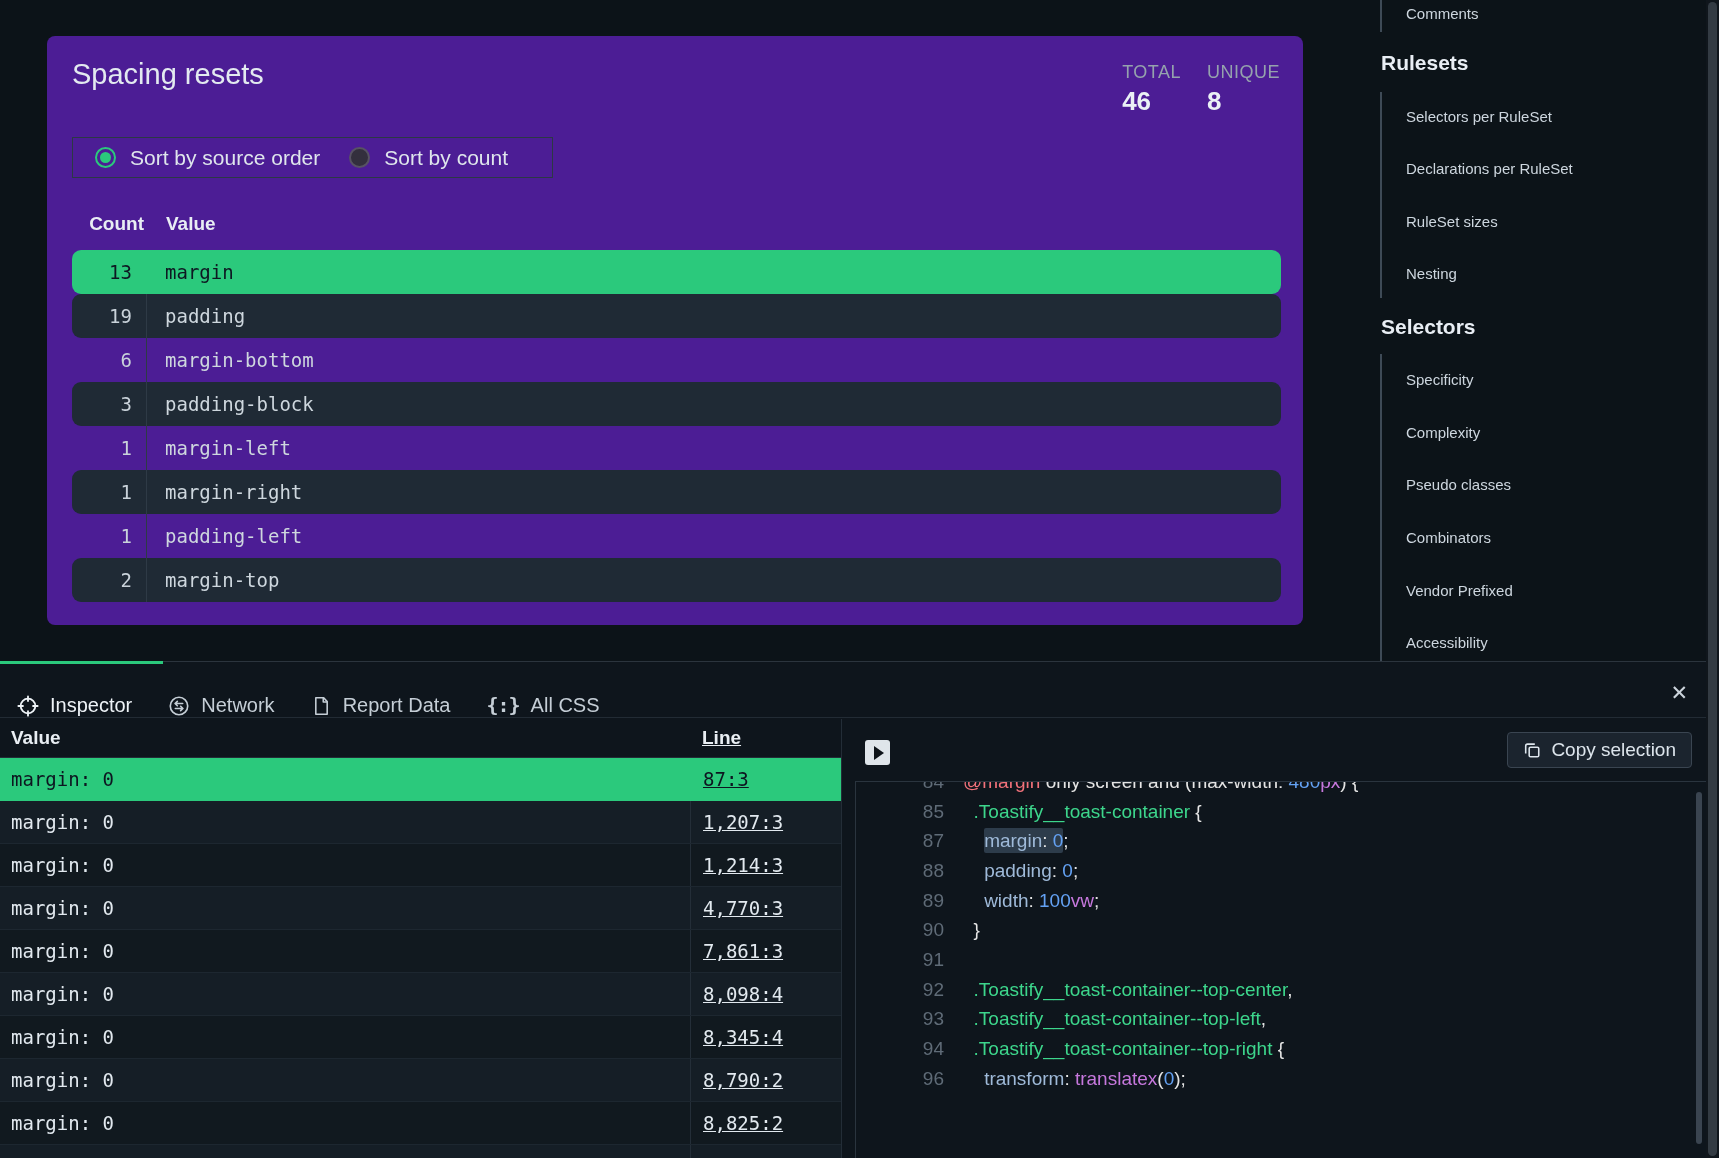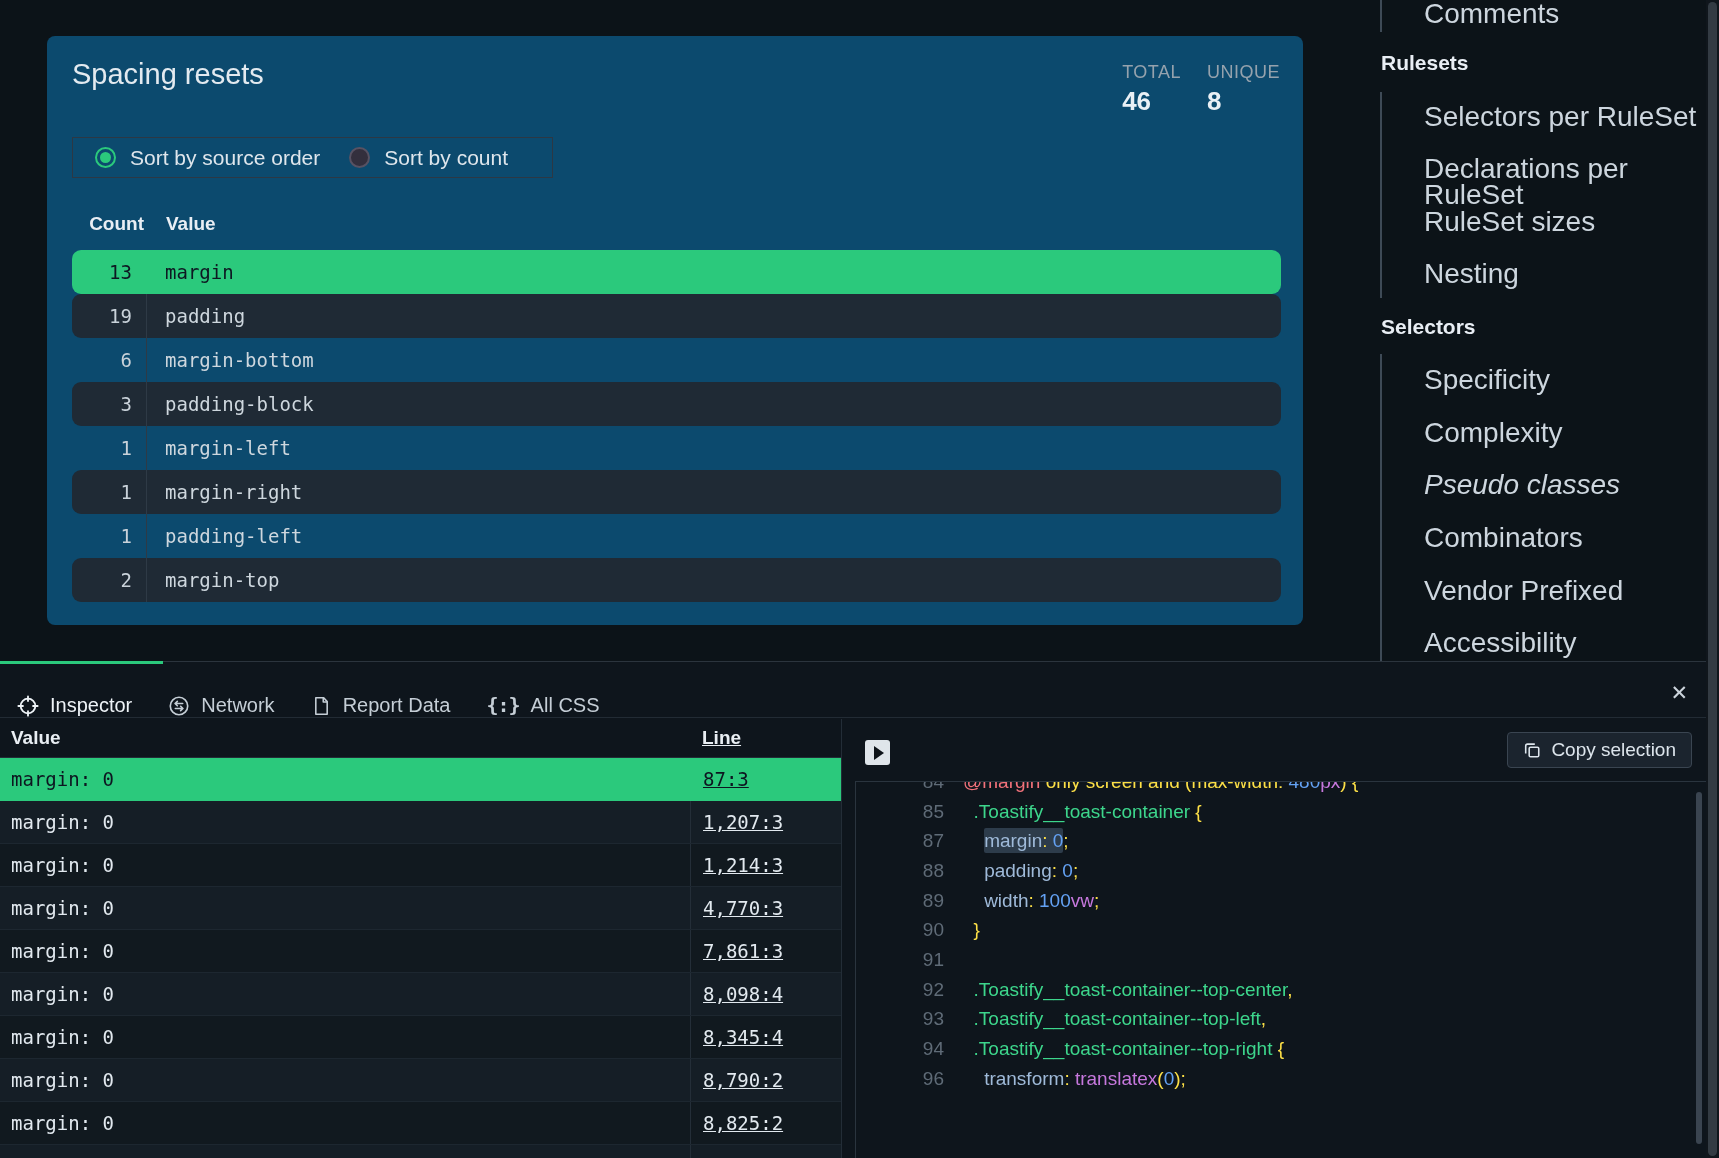--- a/index.html
+++ b/index.html
@@ -7,21 +7,21 @@
   body {
     position:relative; overflow:hidden;
     background:#0c1318;
     font-family:"Liberation Sans", sans-serif;
     color:#e6ecf2;
   }
 
   
   #card {
     position:absolute; left:47px; top:36px; width:1256px; height:589px;
-    background:#0c4a6e; border-radius:8px;
+    background:#4c1d95; border-radius:8px;
   }
   .card-title { position:absolute; left:25px; top:22px; font-size:29px; font-weight:400; color:#e3eaf0; }
   .stats { position:absolute; right:23px; top:26px; display:flex; gap:26px; }
   .stat-label { font-size:18px; letter-spacing:.5px; color:#95a2ad; }
   .stat-value { font-size:26px; font-weight:bold; color:#eaf0f5; margin-top:3px; }
 
   .radio-group {
     position:absolute; left:25px; top:101px; width:481px; height:41px;
     border:1px solid #2c3844; display:flex; align-items:center; padding:0 22px;
   }
@@ -40,21 +40,21 @@
   .t-row .c-count { width:75px; text-align:right; padding-right:14px; border-right:1px solid #2e3a46; color:#c9d2da; font-family:"DejaVu Sans Mono", monospace; }
   .t-row .c-value { padding-left:18px; color:#ced7de; font-family:"DejaVu Sans Mono", monospace; }
   .t-row.light { background:#1f2a35; }
   .t-row.green { background:#2bc97c; }
   .t-row.green .c-count, .t-row.green .c-value { color:#0e1822; border-right-color:transparent; }
 
   
   #sidebar { position:absolute; left:1380px; top:0; width:326px; height:661px; }
   .sg-line { position:absolute; left:0; width:2px; background:#3e4a56; }
   .side-header { position:absolute; left:1px; font-size:21px; font-weight:bold; color:#e9eef4; line-height:26px; }
-  .side-item { position:absolute; left:44px; font-size:28px; color:#cdd6de; line-height:26px; cursor:default; }
+  .side-item { position:absolute; left:26px; font-size:15px; color:#cdd6de; line-height:26px; cursor:default; }
 
   
   #bottom-panel {
     position:absolute; left:0; top:661px; width:1719px; height:497px;
     background:#0e151c; border-top:1px solid #2b343d;
   }
   .indicator { position:absolute; left:0; top:-1px; width:163px; height:3px; background:#2bc97c; }
   .tabbar { height:56px; display:flex; align-items:flex-end; padding-left:17px; gap:36px; border-bottom:1px solid #222b34; }
   .tab { display:flex; align-items:center; gap:11px; font-size:20px; color:#c5ced6; cursor:default; }
   .tab.active { color:#eef3f7; }
@@ -80,21 +80,21 @@
   
   .code-panel { position:absolute; left:842px; top:57px; width:877px; height:440px; }
   .toggle-icon { position:absolute; left:23px; top:21px; width:25px; height:25px; background:#dfe5ea; border-radius:3px; display:flex; align-items:center; justify-content:center; cursor:default; }
   .toggle-icon .tri { width:0; height:0; border-top:7px solid transparent; border-bottom:7px solid transparent; border-left:10px solid #0d1319; margin-left:3px; }
   .copy-btn { position:absolute; right:27px; top:13px; height:36px; padding:0 15px; display:flex; align-items:center; gap:10px; background:#1b242e; border:1px solid #3a4551; border-radius:4px; font-size:19px; color:#dde5ec; cursor:default;margin-left:16px; }
   .code-area { position:absolute; left:13px; top:62px; right:13px; bottom:0; border-top:1px solid #2a343e; border-left:1px solid #2a343e; overflow:hidden; background:#0e151c; }
   .code-scroll { position:absolute; left:0; right:0; top:-15px; }
   .cl { height:29.7px; display:flex; align-items:center; font-family:Liberation Sans, sans-serif; font-size:19px; white-space:pre; }
   .ln { width:88px; text-align:right; color:#5f6b77; flex-shrink:0; }
   .ct { padding-left:19px; }
-  .tok.fg { color:#fde047; }
+  .tok.fg { color:#e5e5e5; }
   .tok.prop { color:#9fbad9; }
   .tok.num { color:#64a2f4; }
   .tok.fn { color:#c678dd; }
   .tok.unit { color:#c678dd; }
   .tok.sel { color:#3dd68c; }
   .tok.atrule { color:#f2727b; }
   .hl { background:#2d3c4b; border-radius:2px; padding:2px 0; }
   .code-scrollbar { position:absolute; right:4px; top:10px; width:6px; height:352px; background:#3a4450; border-radius:3px; }
 
   
@@ -180,21 +180,21 @@
   <div class="sg-line" style="top:92px; height:206px;"></div>
   <div class="side-item" style="top:104px;">Selectors per RuleSet</div>
   <div class="side-item" style="top:156px;">Declarations per RuleSet</div>
   <div class="side-item" style="top:209px;">RuleSet sizes</div>
   <div class="side-item" style="top:261px;">Nesting</div>
 
   <div class="side-header" style="top:314px;">Selectors</div>
   <div class="sg-line" style="top:354px; height:307px;"></div>
   <div class="side-item" style="top:367px;">Specificity</div>
   <div class="side-item" style="top:420px;">Complexity</div>
-  <div class="side-item" style="top:472px;font-style:italic;">Pseudo classes</div>
+  <div class="side-item" style="top:472px;">Pseudo classes</div>
   <div class="side-item" style="top:525px;">Combinators</div>
   <div class="side-item" style="top:578px;">Vendor Prefixed</div>
   <div class="side-item" style="top:630px;">Accessibility</div>
 </div>
 
 <div id="bottom-panel">
   <div class="indicator"></div>
 
   <div class="tabbar">
     <div class="tab active">

